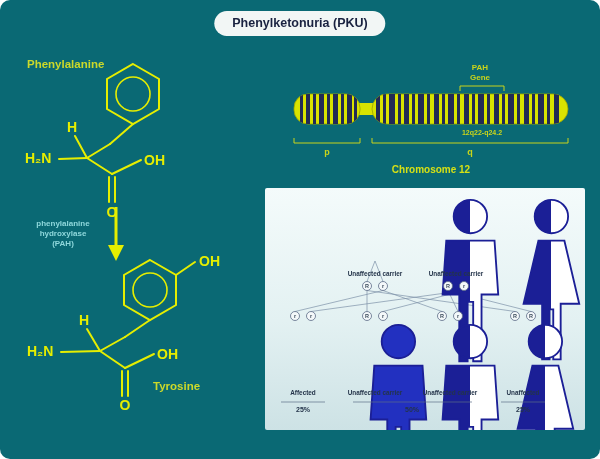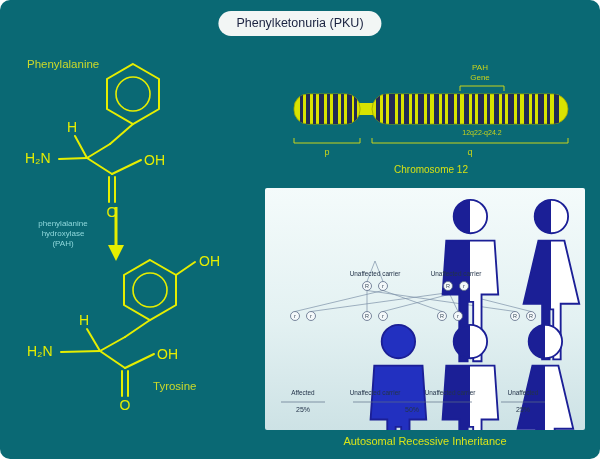--- a/index.html
+++ b/index.html
@@ -1,19 +1,20 @@
 <!DOCTYPE html>
 <html><head>
 <meta charset="utf-8">
 <style>
   html,body { margin:0; padding:0; background:#ffffff; }
   .canvas {
     position:relative; width:600px; height:459px;
     background:#0a6974; border-radius:10px; overflow:hidden;
     font-family:"Liberation Sans", sans-serif;
+    font-weight:bold;
   }
   svg text { font-family:"Liberation Sans", sans-serif; }
 
   
   .title-box {
     position:absolute; top:11px; left:50%; transform:translateX(-50%);
     background:#f2f6f5; color:#1a2240; padding:5px 18px 6px;
     border-radius:14px; font-size:12.5px; white-space:nowrap;
   }
 
@@ -290,15 +291,14 @@
         <line class="ped-rule" x1="16" y1="214" x2="60" y2="214"></line>
         <line class="ped-rule" x1="88" y1="214" x2="207" y2="214"></line>
         <line class="ped-rule" x1="236" y1="214" x2="280" y2="214"></line>
       </g>
       <text class="ped-pct" x="38" y="224">25%</text>
       <text class="ped-pct" x="147" y="224">50%</text>
       <text class="ped-pct" x="258" y="224">25%</text>
     </svg>
   </div>
 
-  <div class="ped-caption">Autosomal Recessive Inheritance</div>
 
 </div>
 
 </body></html>

